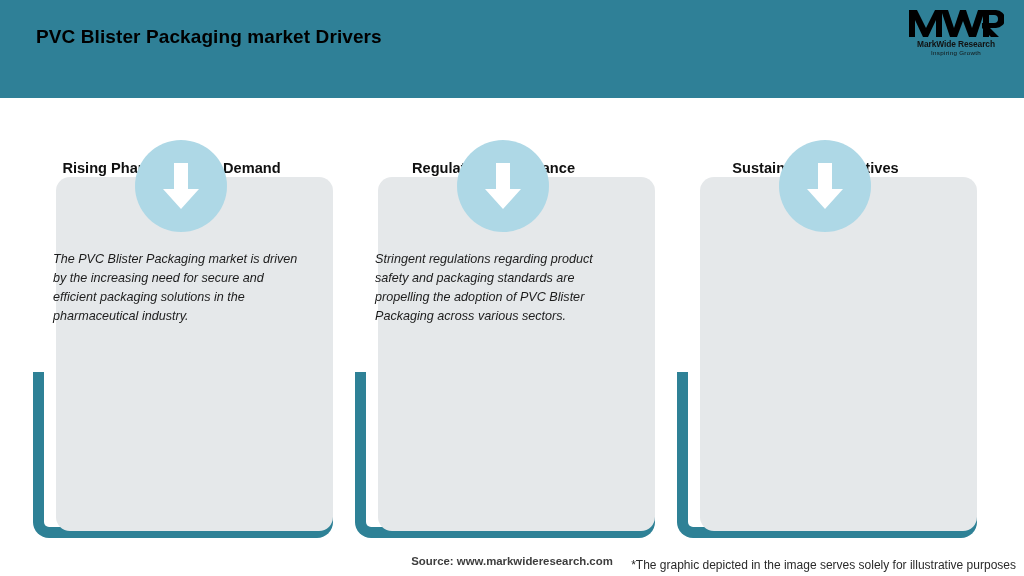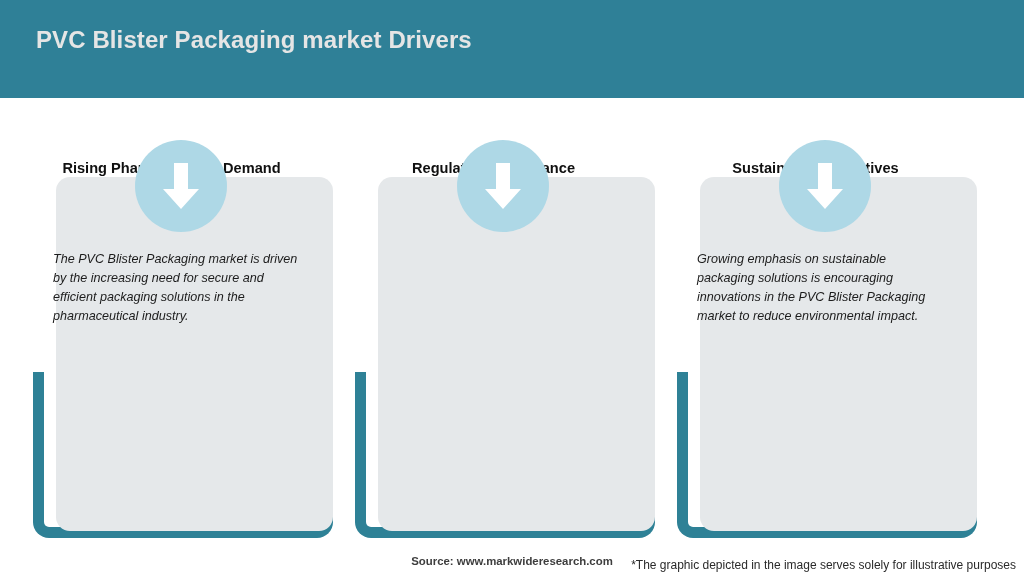--- a/index.html
+++ b/index.html
@@ -21,23 +21,23 @@
     left: 0;
     top: 0;
     width: 1024px;
     height: 98px;
     background: #2f8097;
   }
   .header-title {
     position: absolute;
     left: 36px;
     top: 26px;
-    font-size: 24px;
-    font-weight: bold;
-    color: #e5e5e5;
+    font-size: 19px;
+    font-weight: bold;
+    color: #000000;
     letter-spacing: 0.1px;
     white-space: nowrap;
   }
 
   
   .logo {
     position: absolute;
     right: 12px;
     top: 8px;
     width: 112px;
@@ -171,20 +171,31 @@
     color: #2a2a2a;
     white-space: nowrap;
   }
 </style>
 </head>
 <body>
 
 <div class="header">
   <div class="header-title">PVC Blister Packaging market Drivers</div>
 
+  <div class="logo">
+    <svg class="logo-mark" width="96" height="30" viewBox="0 0 96 30">
+      <g fill="#000000">
+        <polygon points="1,29 1,2 9,2 18,20 27,2 34,2 34,29 28,29 28,12 20,29 15,29 7,12 7,29"></polygon>
+        <polygon points="33,2 40,2 46,20 52,2 58,2 64,20 70,2 77,2 68,29 61,29 55,13 49,29 42,29"></polygon>
+        <path d="M75,2 h13 a9,9 0 0 1 0,18 h-6 l9,9 h-8 l-9,-9 v-5 h12 a4,4 0 0 0 0,-8 h-5 v22 h-6 z"></path>
+      </g>
+    </svg>
+    <span class="logo-name">MarkWide Research</span>
+    <span class="logo-tag">Inspiring Growth</span>
+  </div>
 </div>
 
 <div class="cards">
 
   <div class="card-wrap c0">
     <div class="accent"></div>
     <div class="card"></div>
     <div class="icon-badge">
       <svg width="40" height="50" viewBox="0 0 40 50">
         <polygon points="13,2 27,2 27,28 38,28 20,48 2,28 13,28" fill="#ffffff"></polygon>
@@ -196,30 +207,30 @@
 
   <div class="card-wrap c1">
     <div class="accent"></div>
     <div class="card"></div>
     <div class="icon-badge">
       <svg width="40" height="50" viewBox="0 0 40 50">
         <polygon points="13,2 27,2 27,28 38,28 20,48 2,28 13,28" fill="#ffffff"></polygon>
       </svg>
     </div>
     <div class="card-title">Regulatory Compliance</div>
+    <div class="card-body">Stringent regulations regarding product safety and packaging standards are propelling the adoption of PVC Blister Packaging across various sectors.</div>
   </div>
 
   <div class="card-wrap c2">
     <div class="accent"></div>
     <div class="card"></div>
     <div class="icon-badge">
       <svg width="40" height="50" viewBox="0 0 40 50">
         <polygon points="13,2 27,2 27,28 38,28 20,48 2,28 13,28" fill="#ffffff"></polygon>
       </svg>
     </div>
     <div class="card-title">Sustainability Initiatives</div>
-    <div class="card-body">Growing emphasis on sustainable packaging solutions is encouraging innovations in the PVC Blister Packaging market to reduce environmental impact.</div>
   </div>
 
 </div>
 
 <div class="source">Source: www.markwideresearch.com</div>
 <div class="disclaimer">*The graphic depicted in the image serves solely for illustrative purposes</div>
 
 </body></html>

